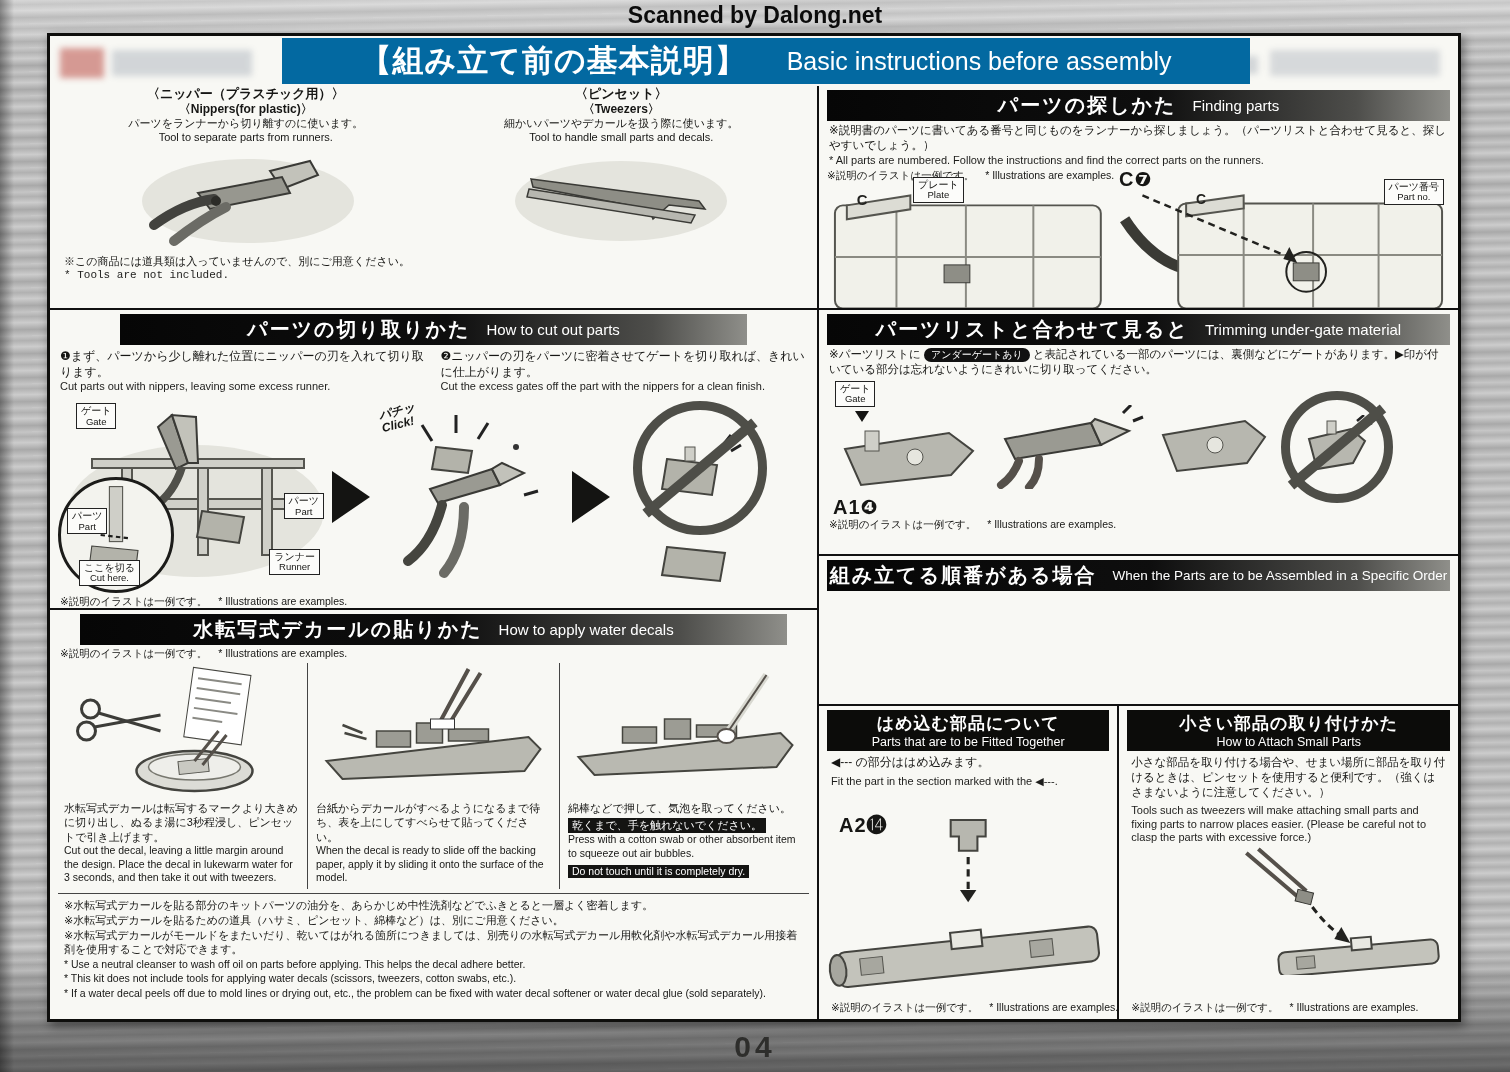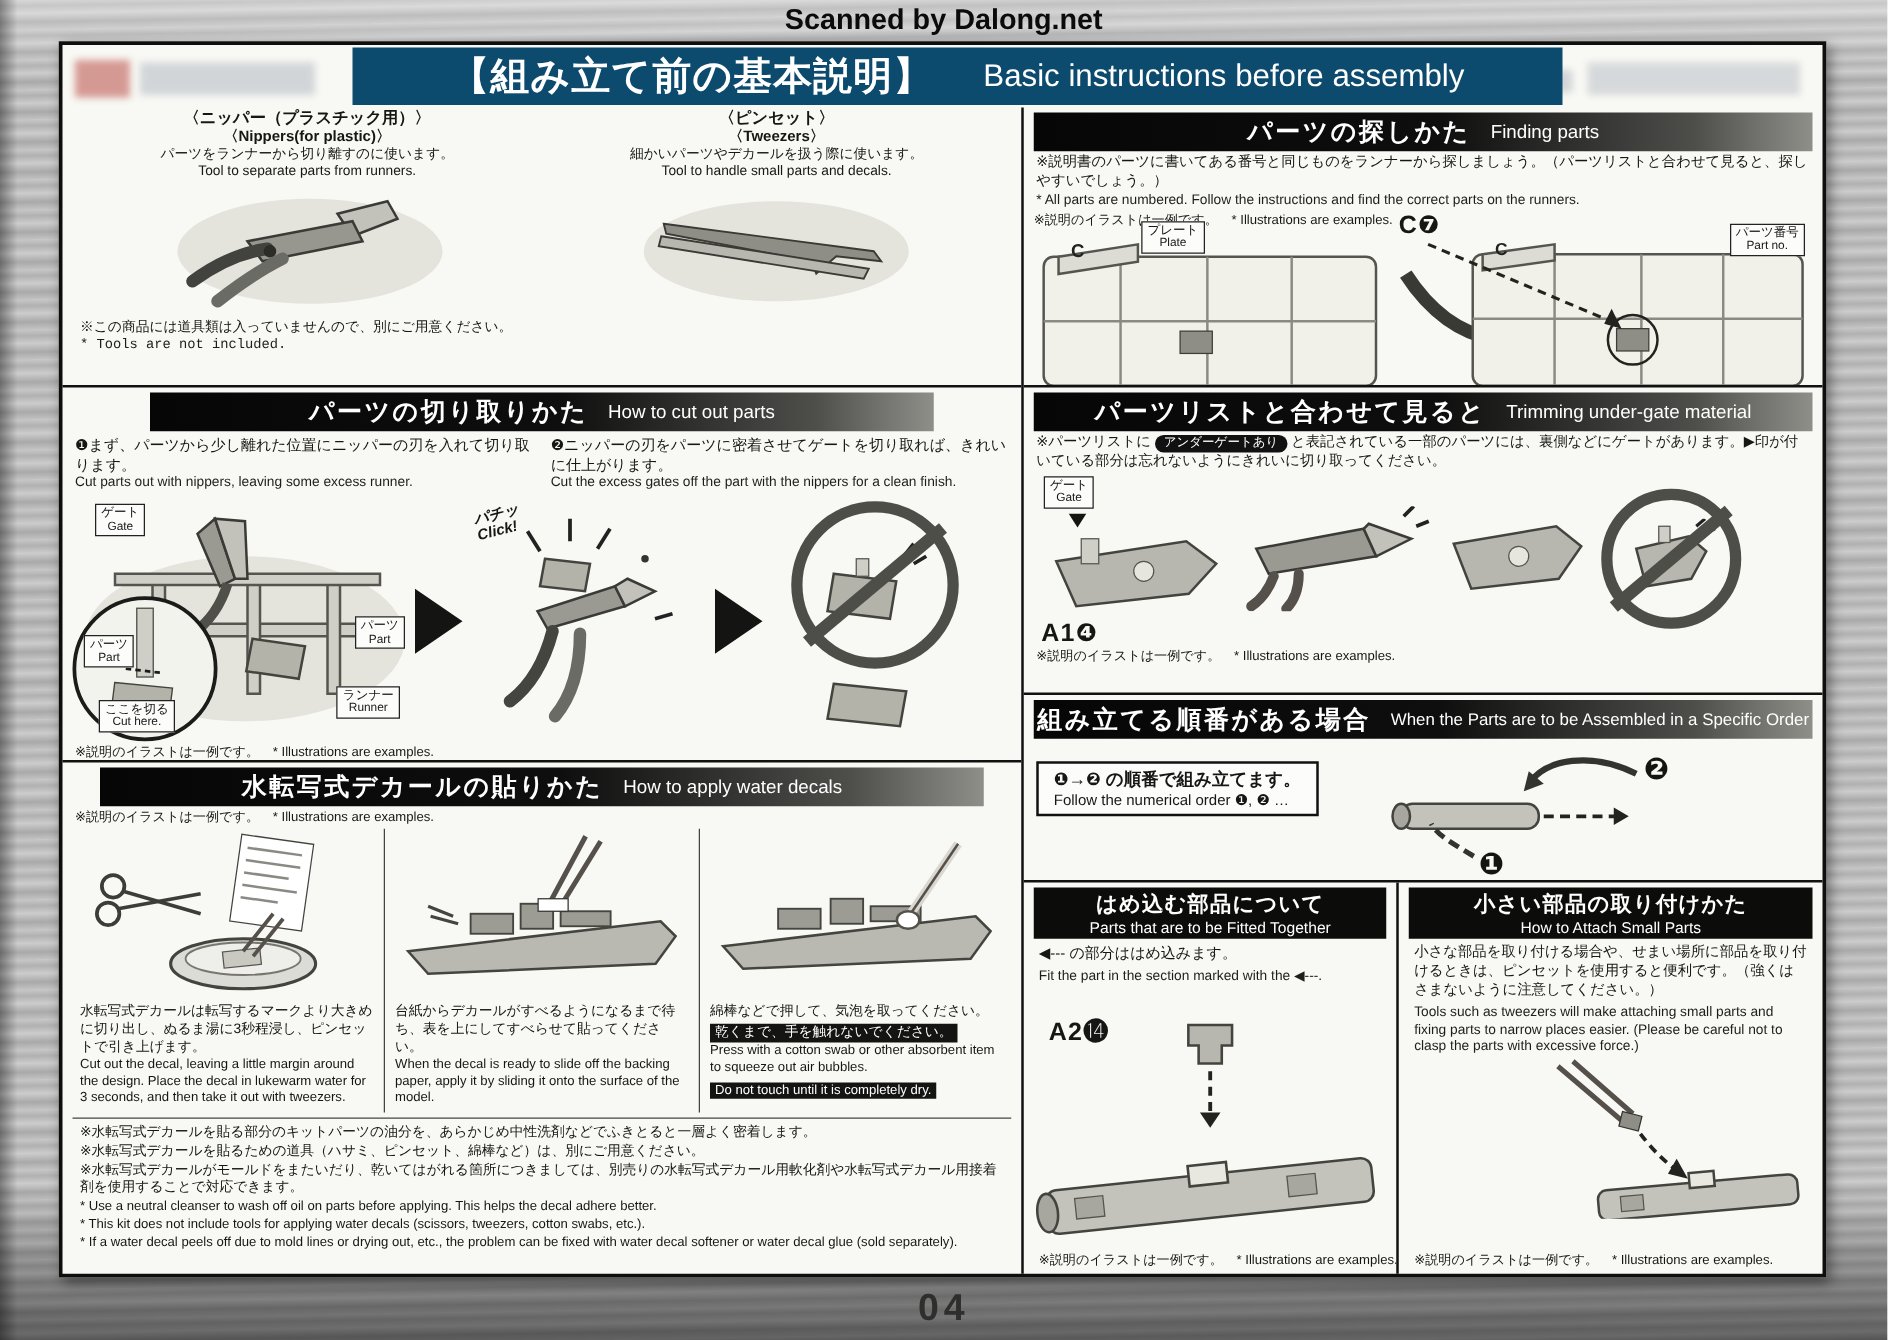--- a/index.html
+++ b/index.html
@@ -8,21 +8,21 @@
   .screen { position:relative; width:1510px; height:1072px; overflow:hidden;
     background:
       linear-gradient(90deg, rgba(0,0,0,.38) 0px, rgba(0,0,0,0) 14px),
       linear-gradient(180deg, rgba(255,255,255,.30) 0px, rgba(255,255,255,0) 60px, rgba(0,0,0,0) 950px, rgba(0,0,0,.5) 1072px),
       repeating-linear-gradient(179deg, #c7c7c7 0px, #b1b1b1 5px, #cccccc 11px, #a9a9a9 18px, #c3c3c3 24px);
   }
   .scan-title { position:absolute; top:2px; left:0; width:100%; text-align:center; font-size:23px; font-weight:bold; color:#0b0b0b; }
   .sheet { position:absolute; left:47px; top:33px; width:1414px; height:989px; border:3px solid #0e0e0c; background:#f8f8f4;
     box-shadow:3px 4px 10px rgba(0,0,0,.45); display:flex; flex-direction:column; }
   .title-row { position:relative; height:50px; flex:0 0 auto; }
-  .title-bar { position:absolute; left:232px; top:2px; width:968px; height:46px; background:#0c4a6e; color:#fff;
+  .title-bar { position:absolute; left:232px; top:2px; width:968px; height:46px; background:#0369a1; color:#fff;
     display:flex; align-items:center; justify-content:center; gap:40px; }
   .title-jp { font-size:31px; font-weight:bold; letter-spacing:1px; }
   .title-en { font-size:25px; }
   .ghost { position:absolute; filter:blur(3px); opacity:.45; }
   .g-red { left:10px; top:12px; width:44px; height:30px; background:#b43c34; opacity:.5; }
   .g-gray1 { left:62px; top:14px; width:140px; height:26px; background:#7c8899; opacity:.3; }
   .g-gray2 { right:18px; top:14px; width:170px; height:26px; background:#8b94a2; opacity:.3; }
   .g-gray3 { right:200px; top:20px; width:28px; height:18px; background:#7c8899; opacity:.3; }
 
   .content { display:flex; flex:1; min-height:0; }
@@ -456,37 +456,20 @@
             <span>※説明のイラストは一例です。</span>
             <span class="en">* Illustrations are examples.</span>
           </div>
         </section>
 
         <section class="sec sec-order">
           <div class="sec-head m-full">
             <span class="jp">組み立てる順番がある場合</span>
             <span class="en" style="font-size:13.5px;">When the Parts are to be Assembled in a Specific Order</span>
           </div>
-          <div class="order-row">
-            <div class="order-box">
-              <div class="jp">❶→❷ の順番で組み立てます。</div>
-              <div class="en">Follow the numerical order ❶, ❷ …</div>
-            </div>
-            <svg width="300" height="108" viewBox="0 0 300 108">
-              <text x="252" y="26" font-size="24" font-weight="bold" fill="#141412">❷</text>
-              <path d="M246 22 C210 4 174 10 160 30" stroke="#33332f" stroke-width="5" fill="none"></path>
-              <path d="M156 36 l4 -16 12 10 z" fill="#33332f"></path>
-              <rect x="58" y="46" width="110" height="20" rx="9" fill="#c3c3bb" stroke="#44443f" stroke-width="2"></rect>
-              <ellipse cx="58" cy="56" rx="7" ry="10" fill="#a7a79f" stroke="#44443f" stroke-width="2"></ellipse>
-              <path d="M172 56 h64" stroke="#22221f" stroke-width="3" stroke-dasharray="8 5"></path>
-              <path d="M240 56 l-12 -7 0 14 z" fill="#22221f"></path>
-              <text x="120" y="102" font-size="24" font-weight="bold" fill="#141412">❶</text>
-              <path d="M116 88 C96 76 86 70 82 62" stroke="#33332f" stroke-width="4" fill="none" stroke-dasharray="9 5"></path>
-            </svg>
-          </div>
         </section>
 
         <div class="bottom-pair">
 
           <section class="bp fitting">
             <div class="bp-head">
               <div class="jp">はめ込む部品について</div>
               <div class="en">Parts that are to be Fitted Together</div>
             </div>
             <div class="fit-line jp12">◀--- の部分ははめ込みます。</div>

